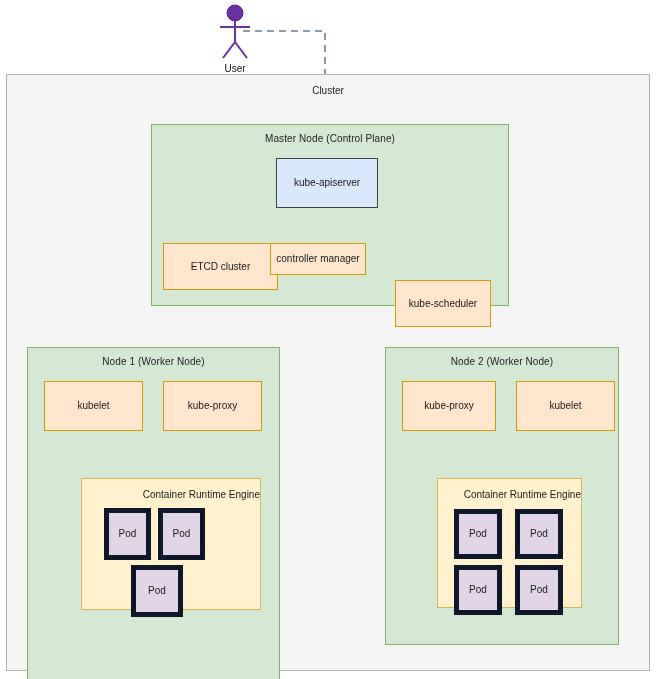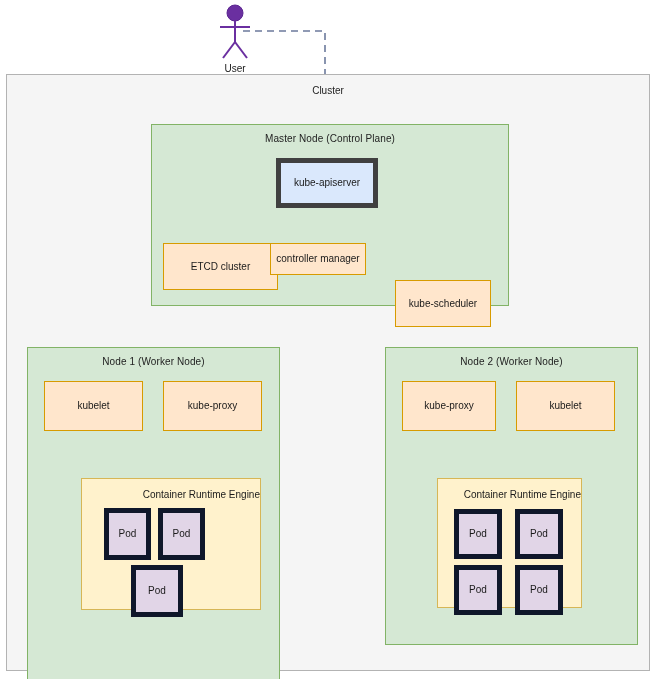--- a/index.html
+++ b/index.html
@@ -41,33 +41,33 @@
     left: 6px; top: 85px; width: 644px;
     text-align: center;
     font-size: 10px;
     color: #222222;
   }
 
   
   .master-node { left: 151px; top: 124px; width: 358px; height: 182px; }
   
   .node1 { left: 27px; top: 347px; width: 253px; height: 338px; }
-  .node2 { left: 385px; top: 347px; width: 253px; height: 298px; }
+  .node2 { left: 385px; top: 347px; width: 234px; height: 298px; }
 
   
   .box {
     display: flex;
     align-items: center;
     justify-content: center;
     font-size: 10px;
     color: #1a1a1a;
     text-align: center;
     line-height: 1.2;
   }
-  .box-blue   { background: #dae8fc; border: 5px solid #404040; }
+  .box-blue   { background: #dae8fc; border: 1px solid #404040; }
   .box-orange { background: #ffe6cc; border: 1px solid #d79b00; }
   .box-yellow { background: #fff2cc; border: 1px solid #d6b656; }
   .box-purple { background: #e1d5e7; border: 5px solid #0f172a; }
 
   .apiserver { left: 276px; top: 158px; width: 102px; height: 50px; }
   .etcd      { left: 163px; top: 243px; width: 115px;  height: 47px; }
   .ctrlmgr   { left: 270px; top: 243px; width: 96px;  height: 32px; }
   .scheduler { left: 395px; top: 243px; width: 96px;  height: 47px; margin-top: 37px; }
 
   .n1-kubelet { left: 44px;  top: 381px; width: 99px; height: 50px; }

